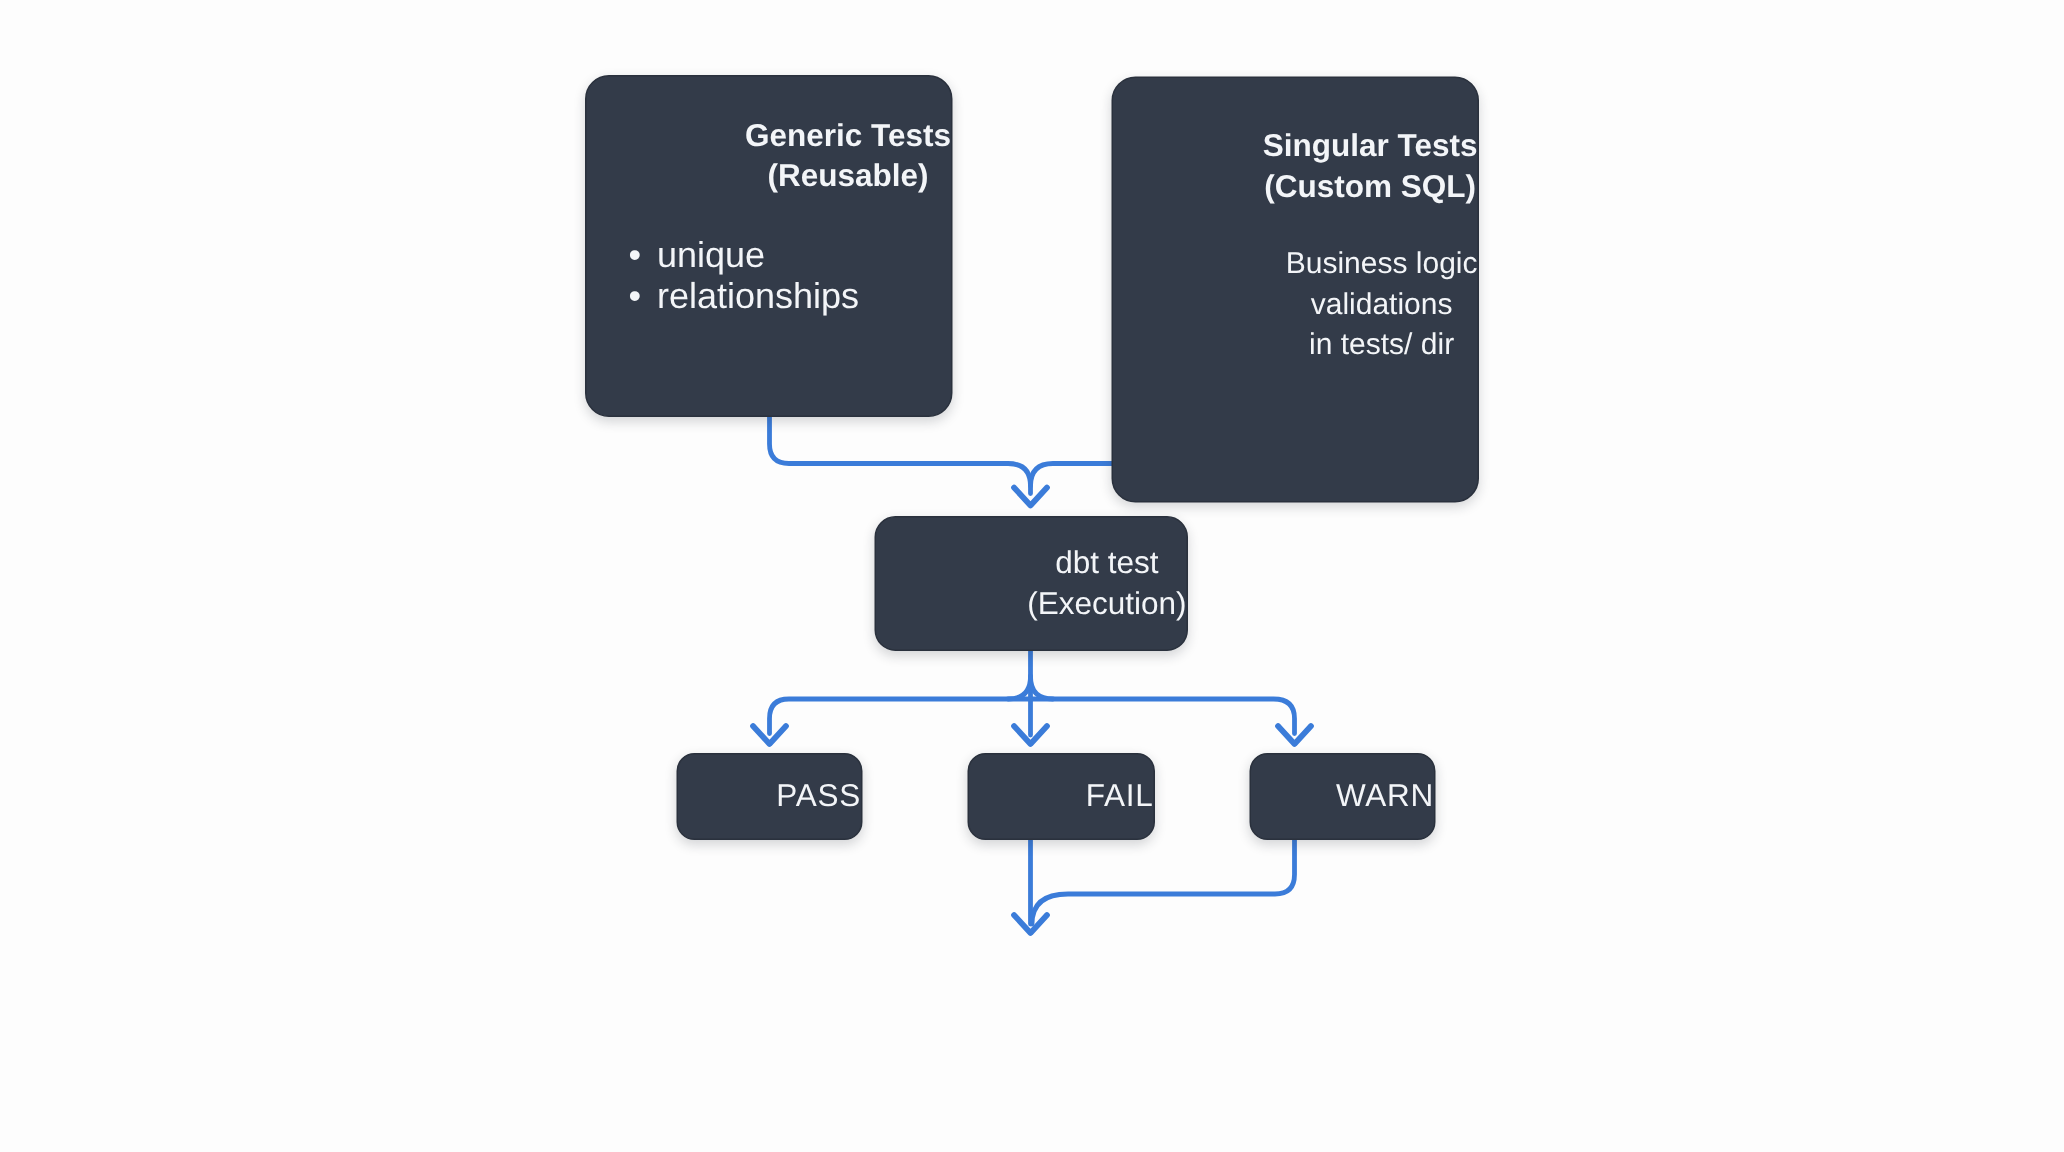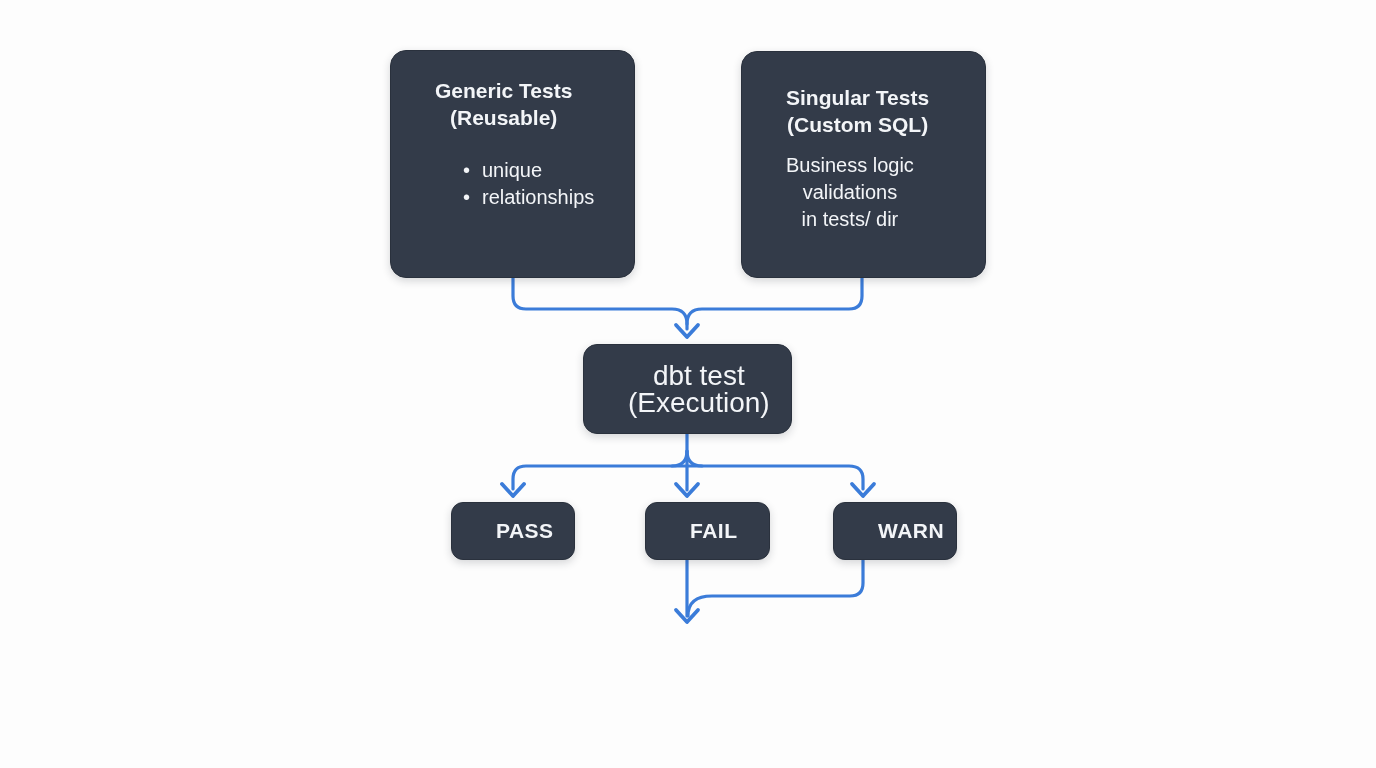--- a/index.html
+++ b/index.html
@@ -41,77 +41,76 @@
     stroke-width: 3.8;
   }
   .node {
     position: absolute;
     background: var(--node-fill);
     border: 1px solid var(--node-border);
     color: var(--node-text);
     box-shadow: 0 3px 8px rgba(25, 32, 45, 0.18);
     display: flex;
     flex-direction: column;
-    align-items: flex-start;
-    padding-left: 44px;
+    align-items: flex-end;
   }
   .node.big { border-radius: 16px; }
   .node.mid { border-radius: 14px; justify-content: center; }
   .node.small { border-radius: 12px; justify-content: center; }
 
   #n-generic  { left: 390px; top:  50px; width: 245px; height: 228px; padding-top: 26px; }
-  #n-singular { left: 741px; top:  51px; width: 245px; height: 227px; padding-top: 32px; }
+  #n-singular { left: 741px; top:  51px; width: 245px; height: 284px; padding-top: 32px; }
   #n-dbt      { left: 583px; top: 344px; width: 209px; height:  90px; }
   #n-pass     { left: 451px; top: 502px; width: 124px; height:  58px; }
   #n-fail     { left: 645px; top: 502px; width: 125px; height:  58px; }
   #n-warn     { left: 801px; top: 502px; width: 124px; height:  58px; margin-left: 32px; }
   #n-store    { left: 567px; top: 629px; width: 241px; height:  88px; }
 
   .title {
     font-size: 21px;
     line-height: 27px;
     font-weight: 700;
     text-align: center;
   }
   .title .line { display: block; }
   .body-lines {
-    margin-top: 14px;
+    margin-top: 25px;
     font-size: 20px;
     line-height: 27px;
     text-align: center;
   }
   .body-lines .line { display: block; }
   .bullets {
     list-style: none;
     margin: 26px 0 16px 0;
     padding: 0;
     align-self: flex-start;
     margin-left: 28px;
-    font-size: 20px;
+    font-size: 24px;
     line-height: 27px;
   }
   .bullets li {
     position: relative;
     padding-left: 19px;
   }
   .bullets li::before {
     content: "\2022";
     position: absolute;
     left: 0;
   }
   .mid-title, .store-title {
-    font-size: 28px;
+    font-size: 21px;
     line-height: 27px;
     font-weight: 400;
     text-align: center;
   }
   .mid-title .line, .store-title .line { display: block; }
   .pill-label {
     font-size: 21px;
-    font-weight: 700;
+    font-weight: 400;
     letter-spacing: 0.5px;
   }
 </style>
 </head>
 <body>
 
 <div class="stage">
 
   <svg class="connectors" viewBox="0 0 1376 768" aria-hidden="true">
 

